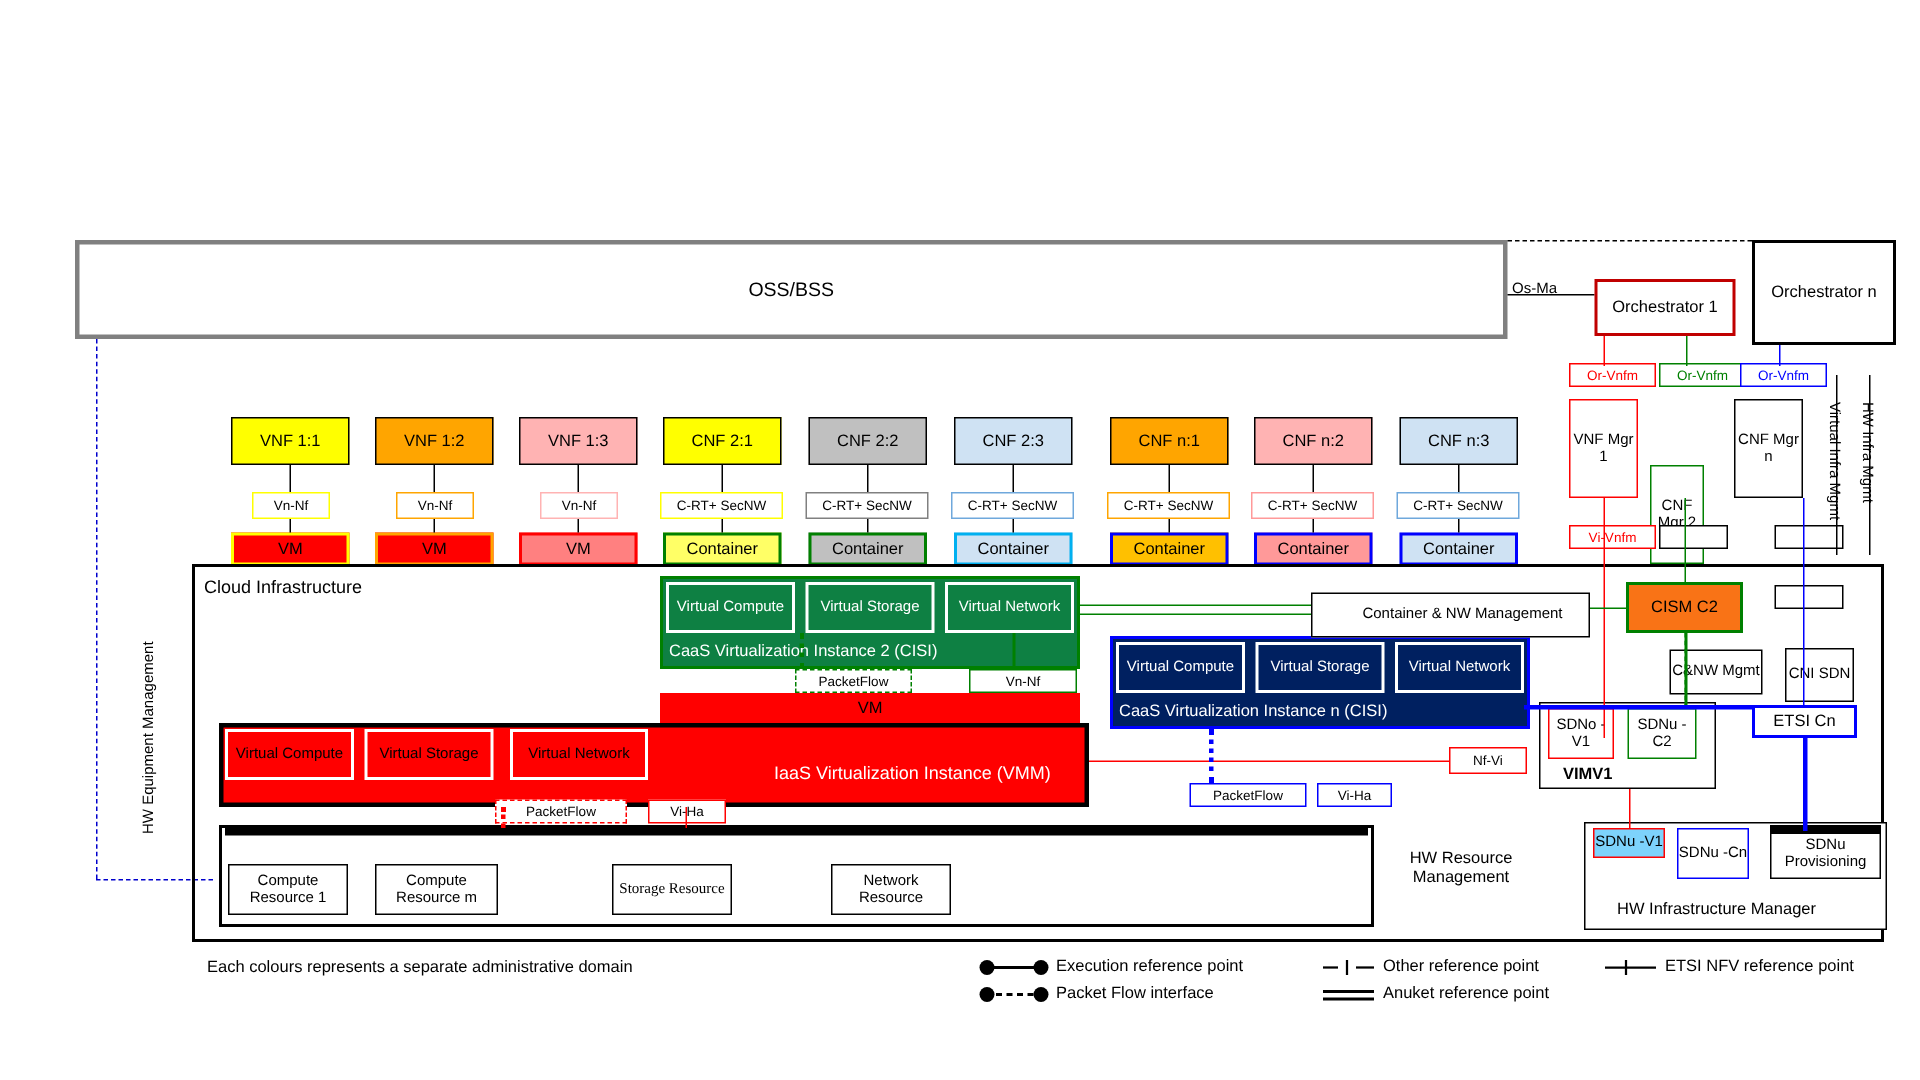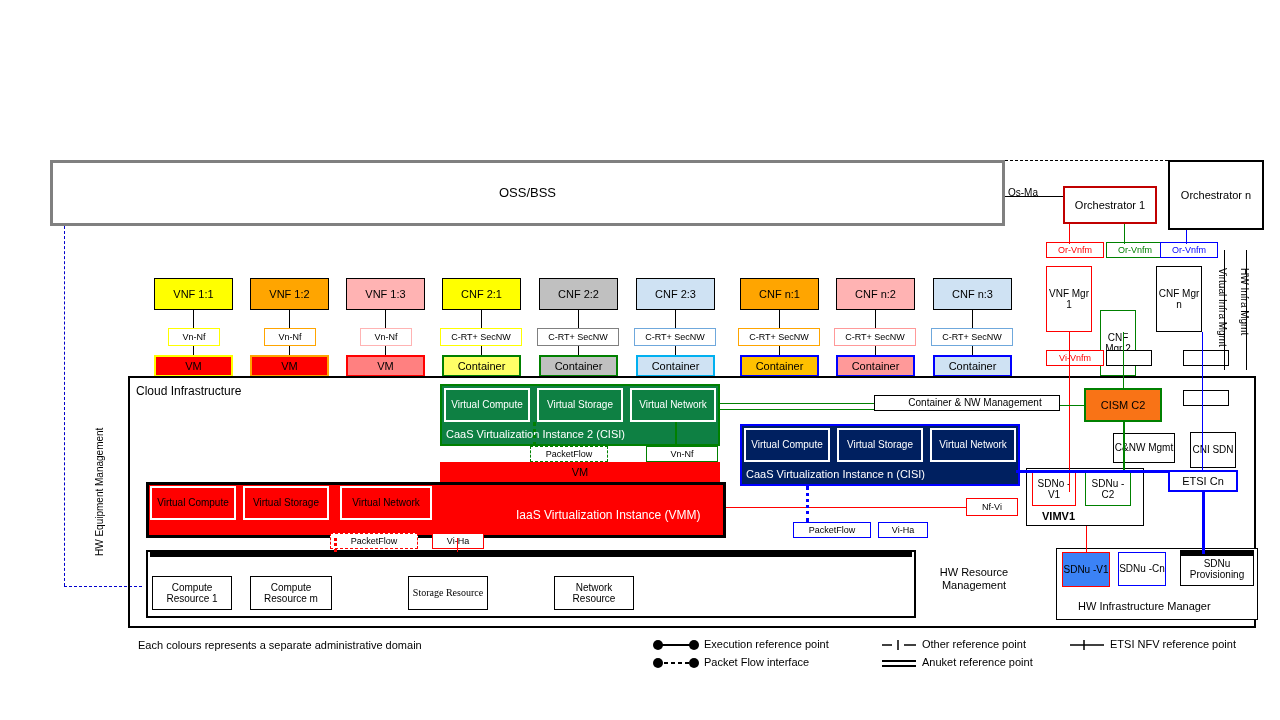--- a/index.html
+++ b/index.html
@@ -142,35 +142,35 @@
   <div class="box xs" style="left:330px;top:533px;width:88px;height:16px;border:1px dashed #ff0000;background:#fff;">PacketFlow</div>
   <div class="box xs" style="left:432px;top:533px;width:52px;height:16px;border:1px solid #ff0000;background:#fff;">Vi-Ha</div>
 
   <div class="box" style="left:146px;top:550px;width:770px;height:68px;border:2px solid #000;background:#fff;"></div>
   <div class="line" style="left:150px;top:551px;width:762px;height:6px;background:#000;"></div>
   <div class="box" style="left:152px;top:576px;width:80px;height:34px;border:1px solid #000;background:#fff;font-size:10px;">Compute Resource 1</div>
   <div class="box" style="left:250px;top:576px;width:82px;height:34px;border:1px solid #000;background:#fff;font-size:10px;">Compute Resource m</div>
   <div class="box" style="left:408px;top:576px;width:80px;height:34px;border:1px solid #000;background:#fff;font-size:10px;font-family:Liberation Serif, serif;">Storage Resource</div>
   <div class="box" style="left:554px;top:576px;width:80px;height:34px;border:1px solid #000;background:#fff;font-size:10px;">Network Resource</div>
 
-  <div class="box" style="left:874px;top:395px;width:186px;height:16px;border:1px solid #000;background:#fff;font-size:10px;padding-left:16px;">Container &amp; NW Management</div>
+  <div class="box" style="left:874px;top:395px;width:186px;height:30px;border:1px solid #000;background:#fff;font-size:10px;padding-left:16px;">Container &amp; NW Management</div>
   <div class="box" style="left:1084px;top:388px;width:78px;height:34px;border:2px solid #008000;background:#f97316;font-size:11px;">CISM C2</div>
   <div class="box" style="left:1113px;top:433px;width:62px;height:30px;border:1px solid #000;background:#fff;font-size:10px;">C&amp;NW Mgmt</div>
   <div class="box" style="left:1190px;top:432px;width:46px;height:36px;border:1px solid #000;background:#fff;font-size:10px;">CNI SDN</div>
   <div class="box" style="left:1168px;top:470px;width:70px;height:22px;border:2px solid #0000ff;background:#fff;font-size:11px;">ETSI Cn</div>
 
   <div class="box" style="left:1026px;top:468px;width:118px;height:58px;border:1px solid #000;background:#fff;"></div>
   <div class="box" style="left:1032px;top:472px;width:44px;height:34px;border:1px solid #ff0000;background:#fff;font-size:10px;">SDNo -V1</div>
   <div class="box" style="left:1085px;top:472px;width:46px;height:34px;border:1px solid #008000;background:#fff;font-size:10px;">SDNu -C2</div>
   <div class="lbl" style="left:1042px;top:510px;font-size:11px;font-weight:bold;">VIMV1</div>
 
   <div class="box xs" style="left:966px;top:498px;width:52px;height:18px;border:1px solid #ff0000;background:#fff;">Nf-Vi</div>
 
   <div class="box" style="left:1056px;top:548px;width:202px;height:72px;border:1px solid #000;background:#fff;"></div>
-  <div class="box" style="left:1062px;top:552px;width:48px;height:35px;border:1px solid #ff0000;background:#3b82f6;font-size:10px;">SDNu -V1</div>
+  <div class="box" style="left:1062px;top:552px;width:48px;height:20px;border:1px solid #ff0000;background:#7dd3fc;font-size:10px;">SDNu -V1</div>
   <div class="box" style="left:1118px;top:552px;width:48px;height:34px;border:1px solid #0000ff;background:#fff;font-size:10px;">SDNu -Cn</div>
   <div class="box" style="left:1180px;top:552px;width:74px;height:34px;border:1px solid #000;background:#fff;font-size:10px;">SDNu Provisioning</div>
   <div class="line" style="left:1180px;top:550px;width:74px;height:6px;background:#000;"></div>
   <div class="lbl" style="left:1078px;top:600px;font-size:11px;">HW Infrastructure Manager</div>
 
   <div class="lbl" style="left:934px;top:566px;font-size:11px;width:80px;text-align:center;">HW Resource Management</div>
 
   <div class="line" style="left:1069px;top:332px;width:1px;height:160px;background:#ff0000;"></div>
   <div class="line" style="left:1123px;top:332px;width:1px;height:56px;background:#008000;"></div>
   <div class="line" style="left:1123px;top:422px;width:1px;height:50px;background:#008000;border-left:1px dashed #008000;"></div>

